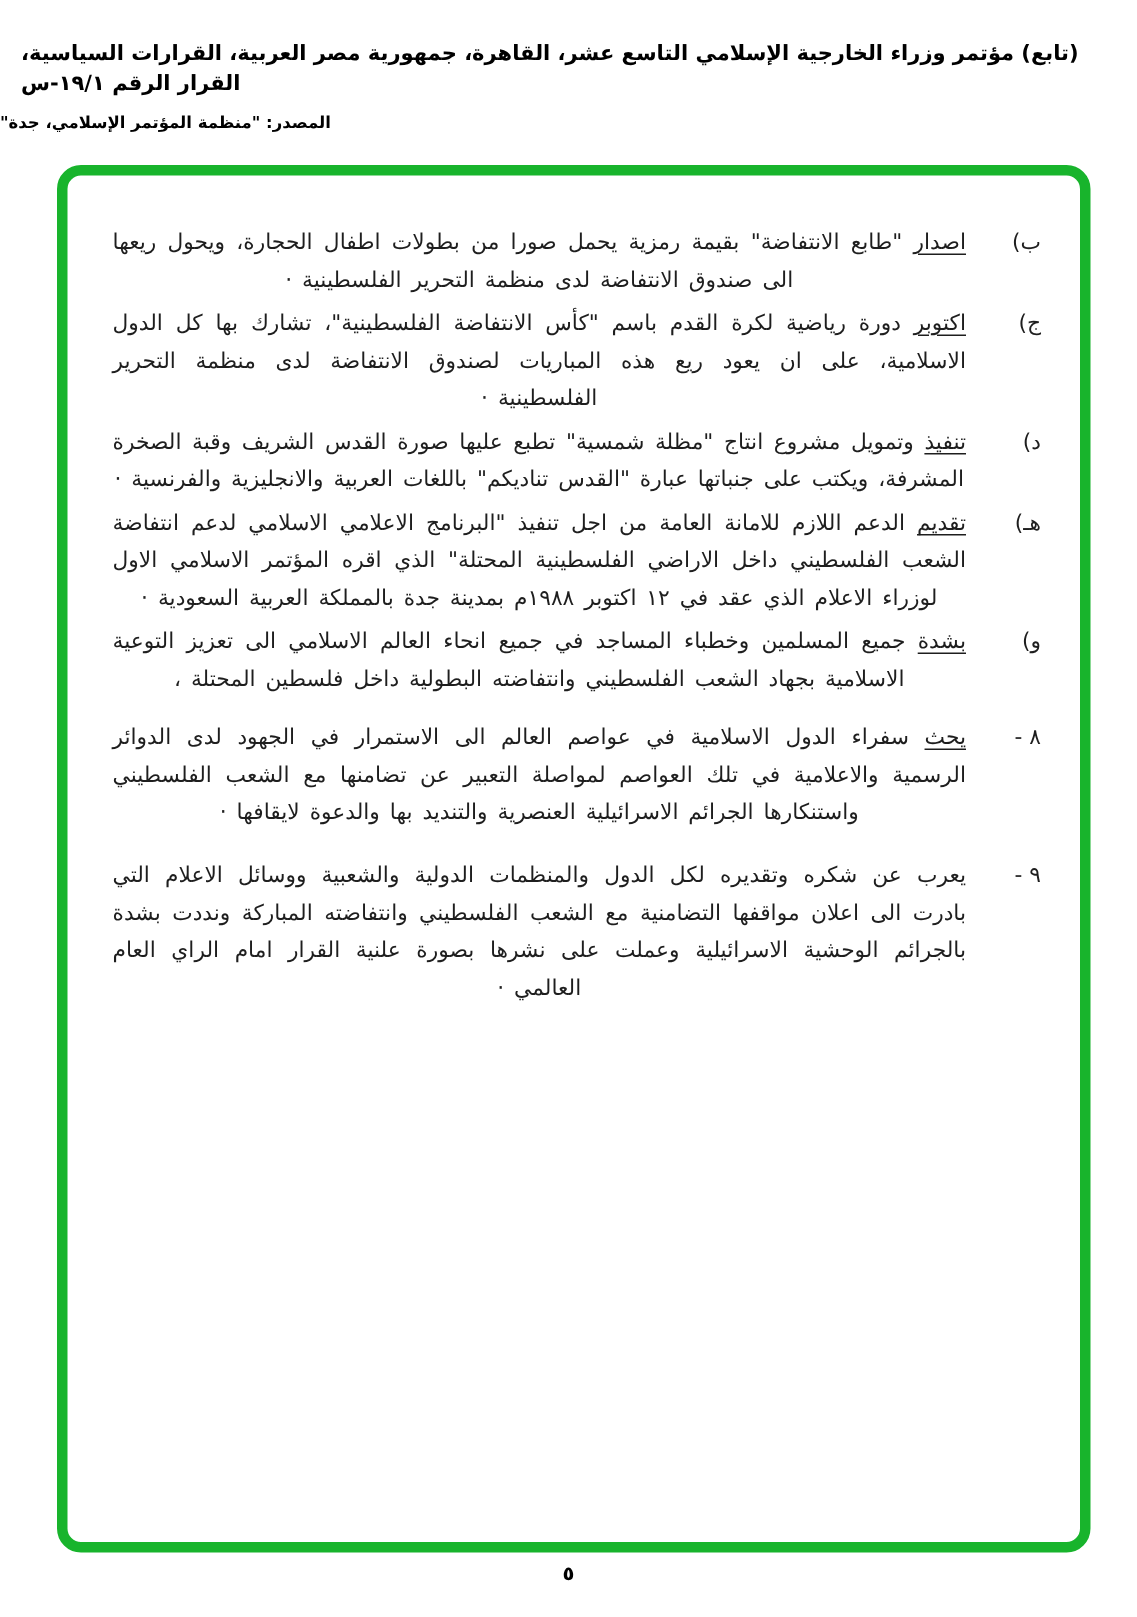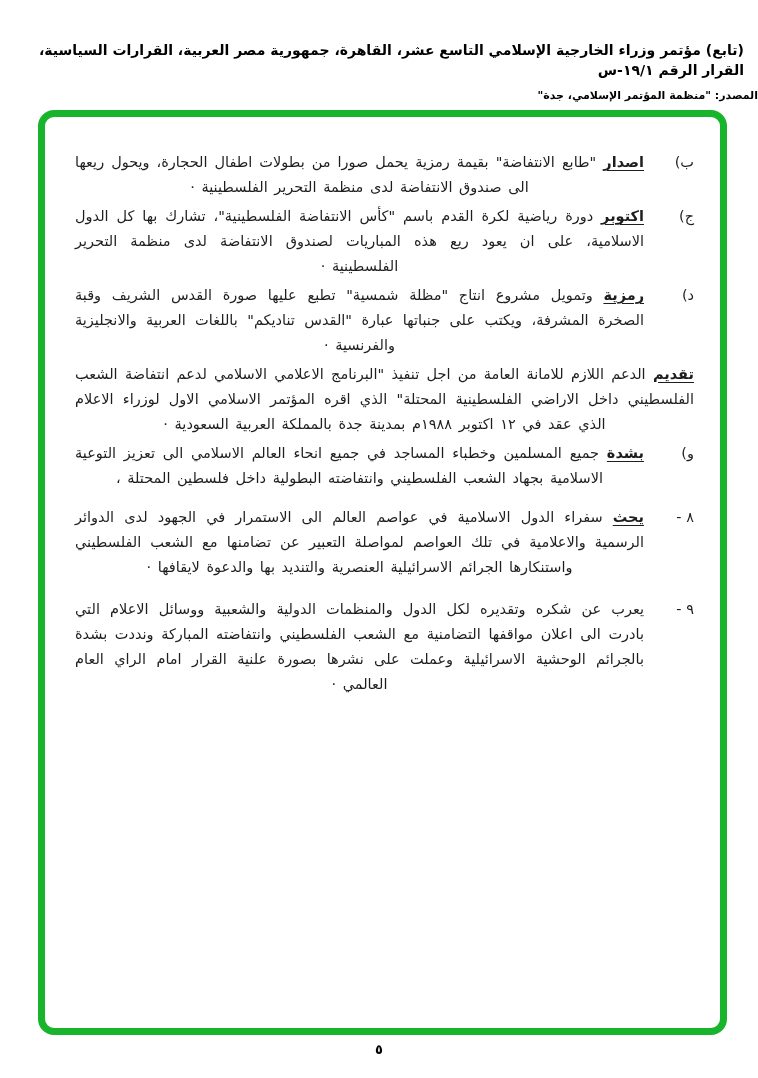--- a/index.html
+++ b/index.html
@@ -10,22 +10,22 @@
   }
   .page {
     position: relative;
     width: 758px;
     height: 1078px;
     background: #ffffff;
     overflow: hidden;
     direction: rtl;
   }
   .header {
-    padding-top: 40px;
-    text-align: right;
+    padding-top: 26px;
+    text-align: left;
     color: #000;
   }
   .header-title {
     font-size: 14px;
     font-weight: bold;
     margin: 0 14px;
     line-height: 20px;
   }
   .header-source {
     margin-top: 9px;
@@ -60,21 +60,20 @@
     margin: 0;
     font-size: 14.5px;
     line-height: 25px;
     word-spacing: 2px;
     text-align: justify;
     text-align-last: center;
   }
   .lead {
     text-decoration: underline;
     text-underline-offset: 3px;
-    font-weight: bold;
   }
   .numbered-section {
     margin-top: 14px;
   }
   .numbered-section .item {
     margin-bottom: 17px;
   }
   .page-number {
     position: absolute;
     top: 1042px;
@@ -103,24 +102,25 @@
     <p class="text"><span class="lead">اصدار</span><span> "طابع الانتفاضة" بقيمة رمزية يحمل صورا من بطولات اطفال الحجارة، ويحول ريعها الى صندوق الانتفاضة لدى منظمة التحرير الفلسطينية ·</span></p>
   </div>
 
   <div class="item">
     <span class="label">ج)</span>
     <p class="text"><span class="lead">اكتوبر</span><span> دورة رياضية لكرة القدم باسم "كأس الانتفاضة الفلسطينية"، تشارك بها كل الدول الاسلامية، على ان يعود ريع هذه المباريات لصندوق الانتفاضة لدى منظمة التحرير الفلسطينية ·</span></p>
   </div>
 
   <div class="item">
     <span class="label">د)</span>
-    <p class="text"><span class="lead">رمزية</span><span> وتمويل مشروع انتاج "مظلة شمسية" تطبع عليها صورة القدس الشريف وقبة الصخرة المشرفة، ويكتب على جنباتها عبارة "القدس تناديكم" باللغات العربية والانجليزية والفرنسية ·</span></p>
+    <p class="text"><span class="lead">تنفيذ</span><span> وتمويل مشروع انتاج "مظلة شمسية" تطبع عليها صورة القدس الشريف وقبة الصخرة المشرفة، ويكتب على جنباتها عبارة "القدس تناديكم" باللغات العربية والانجليزية والفرنسية ·</span></p>
   </div>
 
   <div class="item">
+    <span class="label">هـ)</span>
     <p class="text"><span class="lead">تقديم</span><span> الدعم اللازم للامانة العامة من اجل تنفيذ "البرنامج الاعلامي الاسلامي لدعم انتفاضة الشعب الفلسطيني داخل الاراضي الفلسطينية المحتلة" الذي اقره المؤتمر الاسلامي الاول لوزراء الاعلام الذي عقد في ١٢ اكتوبر ١٩٨٨م بمدينة جدة بالمملكة العربية السعودية ·</span></p>
   </div>
 
   <div class="item">
     <span class="label">و)</span>
     <p class="text"><span class="lead">بشدة</span><span> جميع المسلمين وخطباء المساجد في جميع انحاء العالم الاسلامي الى تعزيز التوعية الاسلامية بجهاد الشعب الفلسطيني وانتفاضته البطولية داخل فلسطين المحتلة ،</span></p>
   </div>
 </div>
     <div id="numbered-items" class="numbered-section">
   <div class="item">

